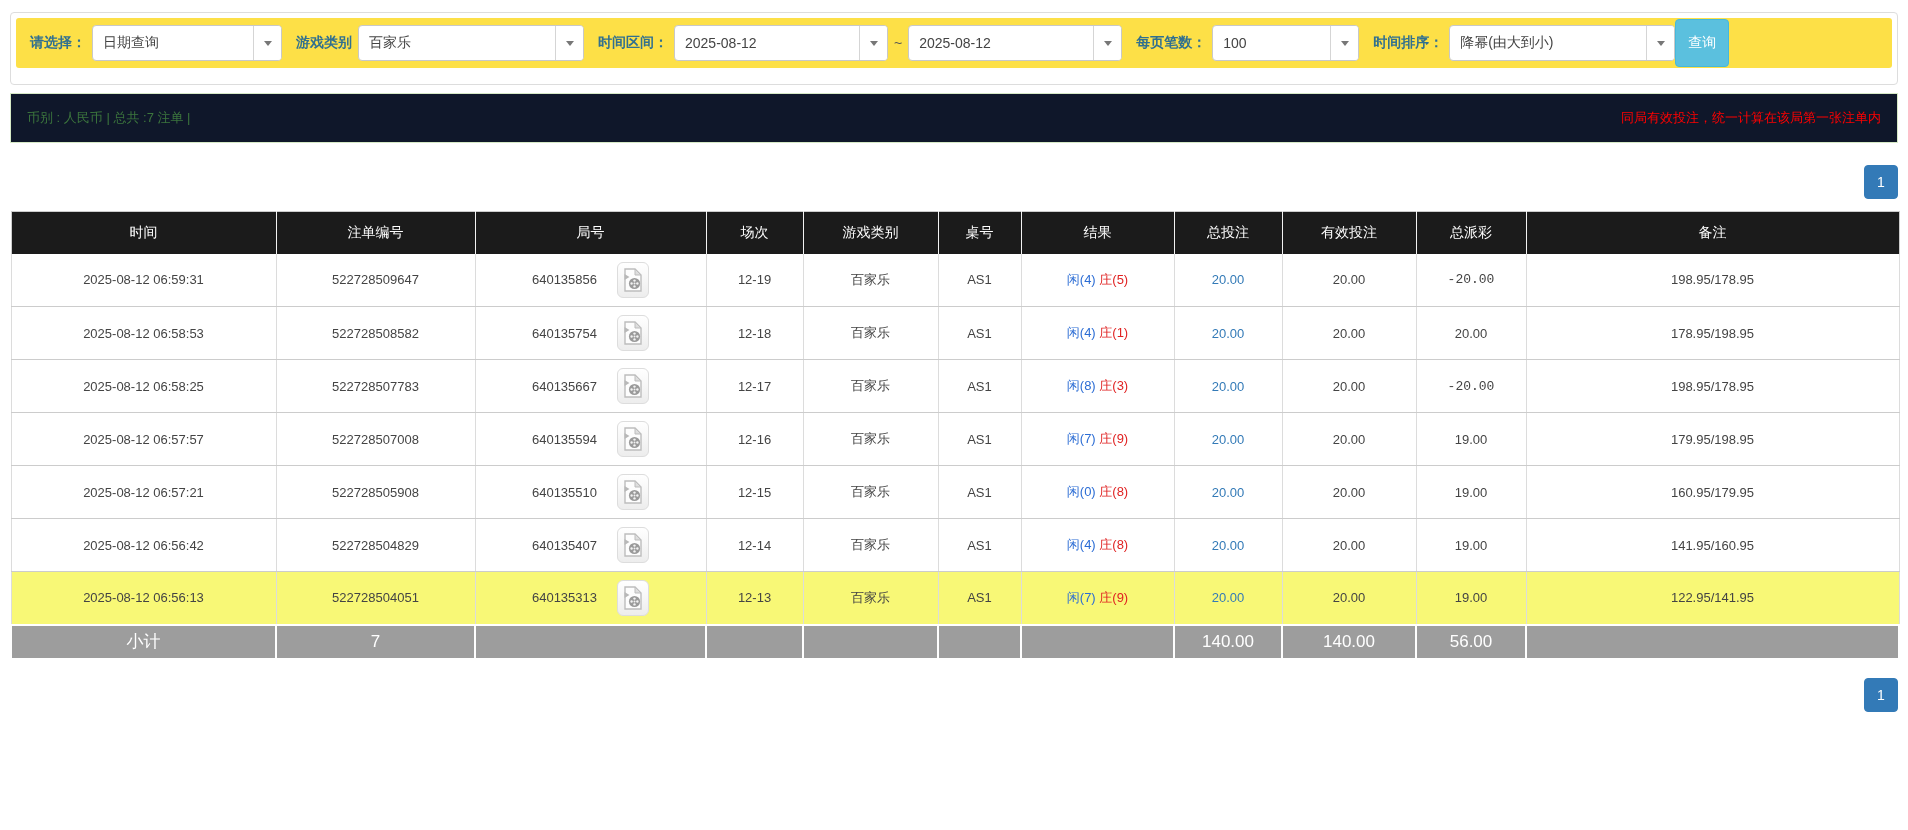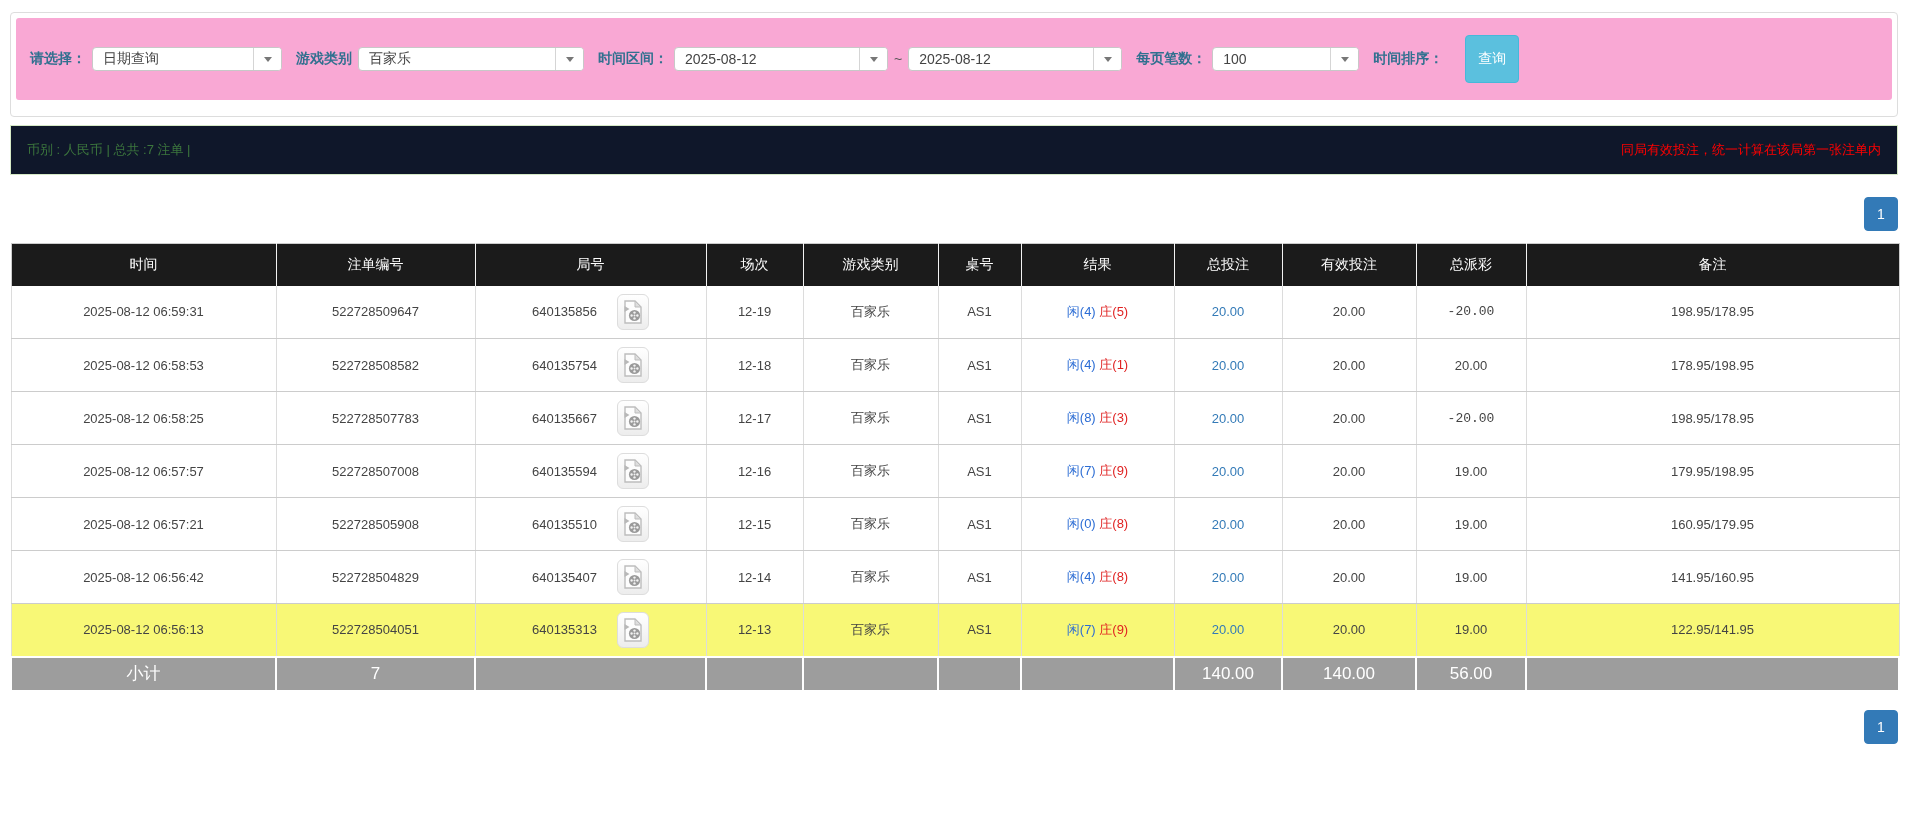--- a/index.html
+++ b/index.html
@@ -4,29 +4,29 @@
 <style>
   * { box-sizing: border-box; margin: 0; padding: 0; }
   html, body { width: 1908px; background: #fff; font-family: "Liberation Sans", "DejaVu Sans", sans-serif; color: #333; }
   .content { padding: 12px 10px 20px 10px; }
 
   
   .page-title { font-size: 21px; color: #333; padding: 4px 2px 14px 2px; font-weight: normal; }
 
   
   .filter-panel { border: 1px solid #ddd; border-radius: 4px; padding: 5px 5px 16px 5px; background: #fff; }
-  .toolbar { background: #f9a8d4; border-radius: 3px; padding: 17px 12px; display: flex; align-items: center; }
+  .toolbar { background: #fde047; border-radius: 3px; padding: 1px 12px; display: flex; align-items: center; }
   .toolbar .lbl { color: #31708f; font-weight: bold; font-size: 14px; white-space: nowrap; margin: 0 6px 0 14px; }
   .toolbar .lbl:first-child { margin-left: 2px; }
-  .combo { display: inline-flex; align-items: stretch; background: #fff; border: 1px solid #c8c8c8; border-radius: 4px; height: 24px; overflow: hidden; }
+  .combo { display: inline-flex; align-items: stretch; background: #fff; border: 1px solid #c8c8c8; border-radius: 4px; height: 36px; overflow: hidden; }
   .combo .val { display: flex; align-items: center; padding: 0 10px; font-size: 14px; color: #444; }
   .combo .arrow { width: 28px; border-left: 1px solid #d5d5d5; display: flex; align-items: center; justify-content: center; background: #fff; }
   .caret { width: 0; height: 0; border-left: 4px solid transparent; border-right: 4px solid transparent; border-top: 5px solid #777; }
   .tilde { color: #555; font-size: 14px; margin: 0 6px; }
-  .btn-query { margin-left: 16px; background: #5bc0de; border: 1px solid #46b8da; color: #fff; font-size: 14px; padding: 0 12px; height: 48px; border-radius: 4px; cursor: pointer; }
+  .btn-query { margin-left: 0; background: #5bc0de; border: 1px solid #46b8da; color: #fff; font-size: 14px; padding: 0 12px; height: 48px; border-radius: 4px; cursor: pointer; }
 
   
   .summary-bar { margin-top: 8px; background: #0f172a; border: 1px solid #d6e9c6; border-radius: 0; padding: 0 16px; height: 50px; display: flex; align-items: center; justify-content: space-between; }
   .summary-left { color: #3c763d; font-size: 13px; }
   .summary-right { color: #ff0000; font-size: 13px; }
 
   
   .pag-row { display: flex; justify-content: flex-end; margin: 22px 0 12px 0; }
   .pag-row.bottom { margin: 18px 0 0 0; }
   .page-btn { min-width: 34px; height: 34px; background: #337ab7; border: 1px solid #337ab7; border-radius: 4px; color: #fff; font-size: 14px; display: flex; align-items: center; justify-content: center; cursor: pointer; }
@@ -87,20 +87,26 @@
 
       <span class="lbl">每页笔数：</span>
       <div class="combo" style="width:147px">
         <span class="val" style="flex:1">100</span>
         <span class="arrow">
             <span class="caret"></span>
           </span>
       </div>
 
       <span class="lbl">时间排序：</span>
+      <div class="combo" style="width:226px">
+        <span class="val" style="flex:1">降幂(由大到小)</span>
+        <span class="arrow">
+            <span class="caret"></span>
+          </span>
+      </div>
 
       <button class="btn-query">查询</button>
     </div>
   </div>
 
   <div class="summary-bar">
     <span class="summary-left">币别 : 人民币 | 总共 :7 注单 |</span>
     <span class="summary-right">同局有效投注，统一计算在该局第一张注单内</span>
   </div>
 

